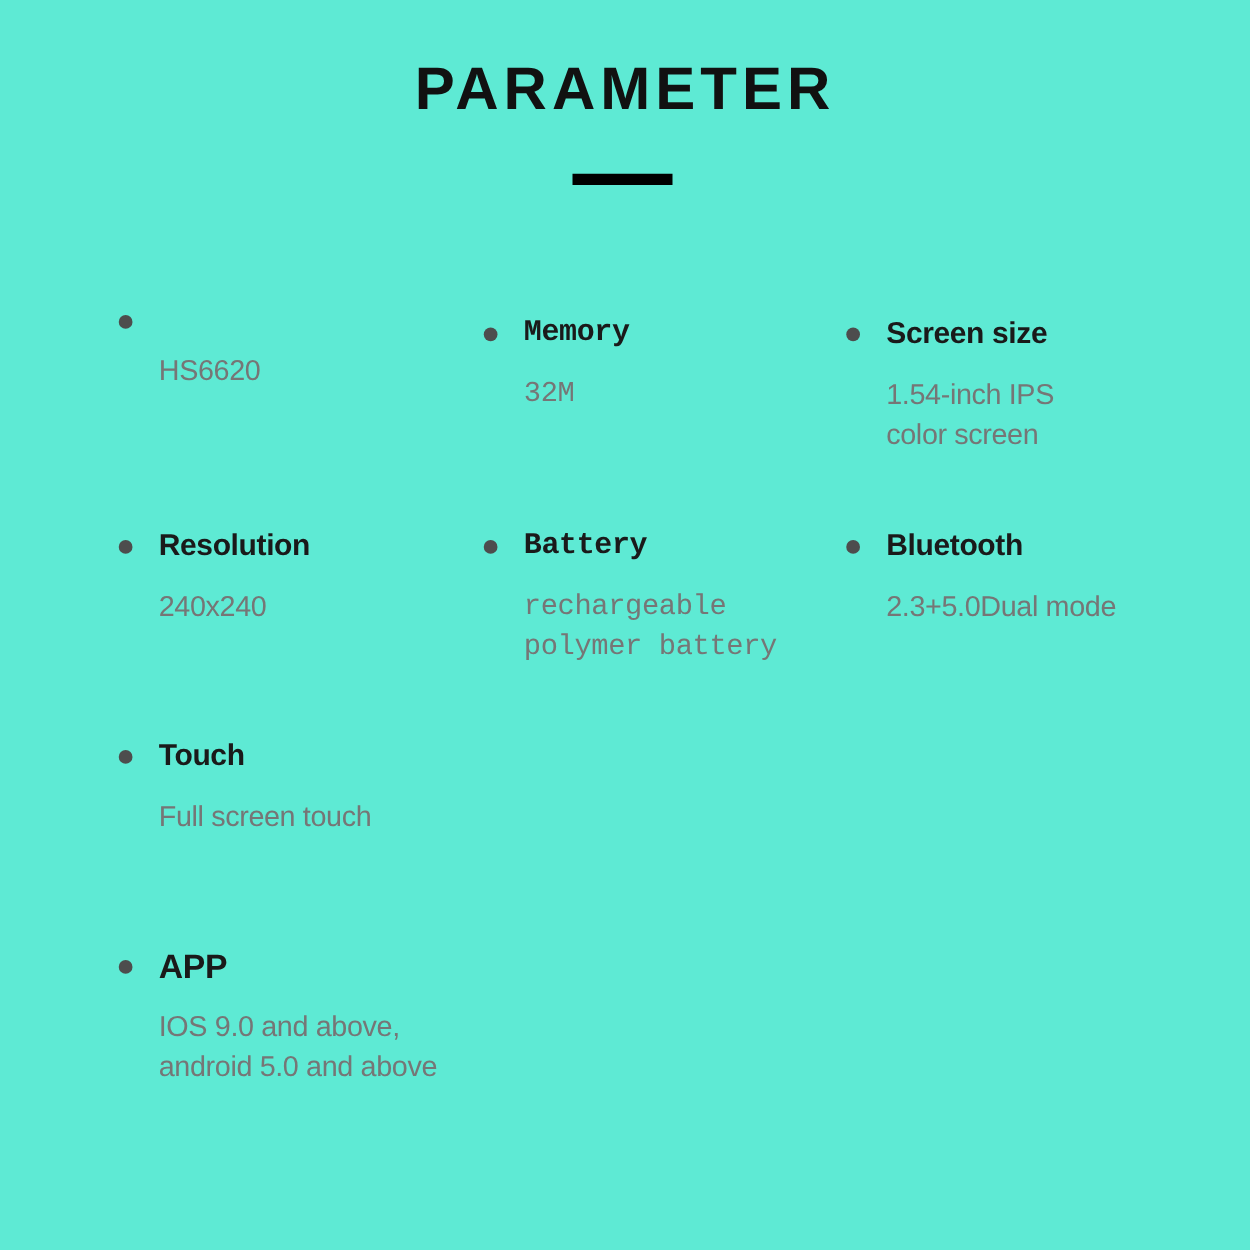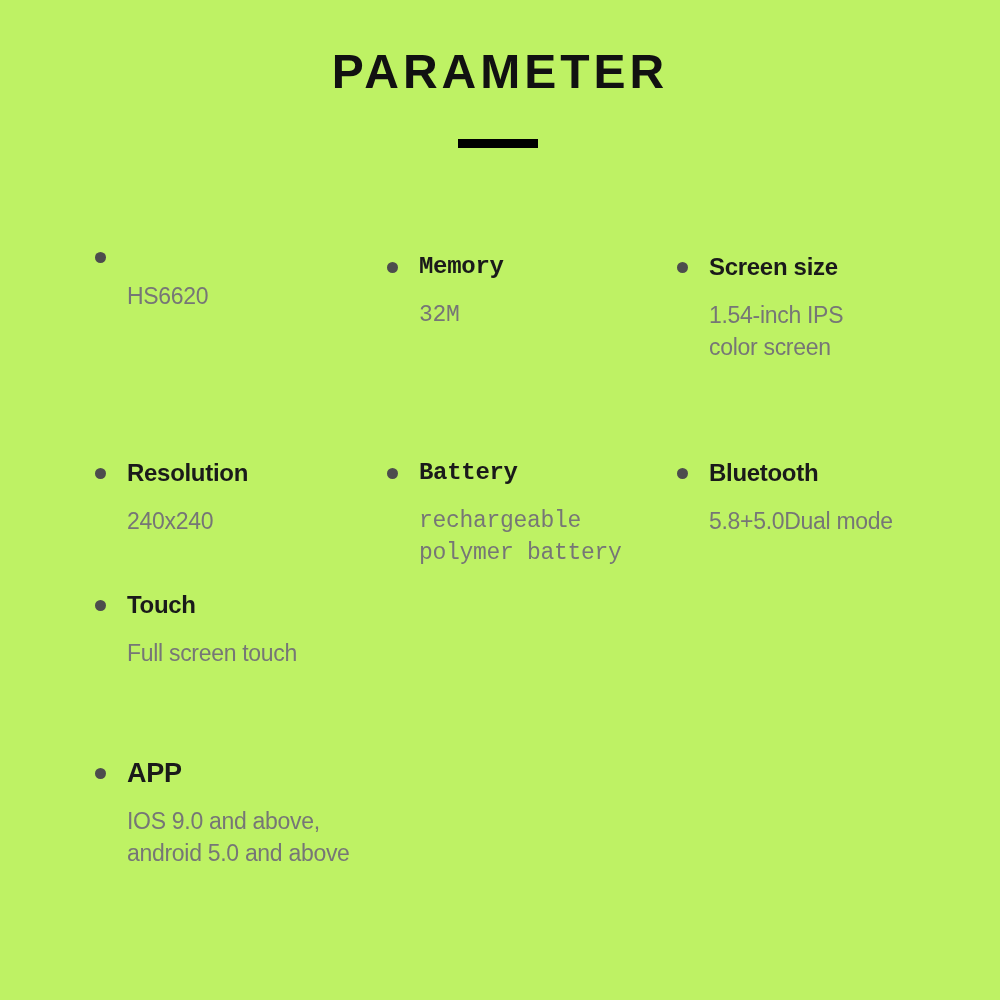--- a/index.html
+++ b/index.html
@@ -1,21 +1,21 @@
 <!DOCTYPE html>
 <html><head>
 <meta charset="utf-8">
 <style>
   * { margin: 0; padding: 0; box-sizing: border-box; }
   html, body { background: #ffffff; }
   .page {
     position: relative;
     width: 1000px;
     height: 1000px;
-    background: #bef264;
+    background: #5eead4;
     font-family: "Liberation Sans", sans-serif;
     overflow: hidden;
   }
   .title {
     position: absolute;
     top: 44px;
     left: 0;
     width: 100%;
     text-align: center;
     font-size: 48px;
@@ -34,21 +34,21 @@
   .spec-grid {
     position: absolute;
     left: 95px;
     top: 252px;
     display: grid;
     grid-template-columns: 292px 290px 315px;
     grid-template-rows: 170px 168px 168px auto;
   }
   .spec-cell { display: block; }
   .c1 { grid-column: 1; } .c2 { grid-column: 2; font-family: Liberation Mono, monospace; } .c3 { grid-column: 3; }
-  .r1 { grid-row: 1; } .r2 { grid-row: 2; margin-top: 36px; } .r3 { grid-row: 3; } .r4 { grid-row: 4; }
+  .r1 { grid-row: 1; } .r2 { grid-row: 2; } .r3 { grid-row: 3; } .r4 { grid-row: 4; }
   .spec-header {
     display: flex;
     align-items: center;
   }
   .bullet {
     width: 11px;
     height: 11px;
     border-radius: 50%;
     background: #4d4d4d;
     margin-right: 21px;
@@ -121,21 +121,21 @@
       </div>
       <div class="spec-value">rechargeable
 polymer battery</div>
     </div>
 
     <div class="spec-cell c3 r2">
       <div class="spec-header">
         <span class="bullet"></span>
         <h3 class="spec-label">Bluetooth</h3>
       </div>
-      <div class="spec-value">5.8+5.0Dual mode</div>
+      <div class="spec-value">2.3+5.0Dual mode</div>
     </div>
 
     <div class="spec-cell c1 r3">
       <div class="spec-header">
         <span class="bullet"></span>
         <h3 class="spec-label">Touch</h3>
       </div>
       <div class="spec-value">Full screen touch</div>
     </div>
 

